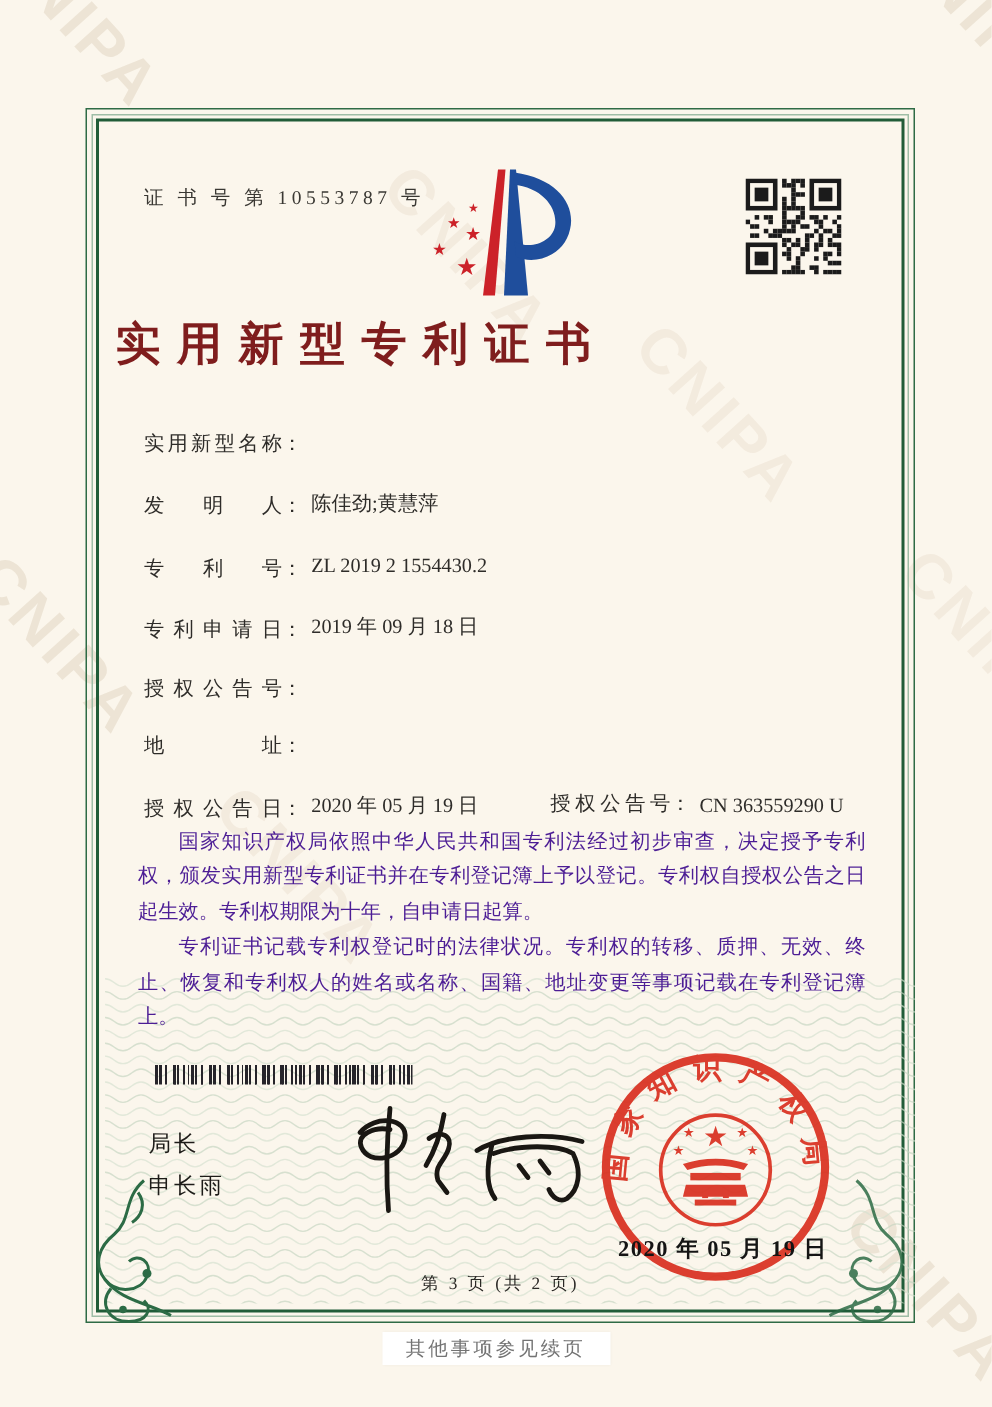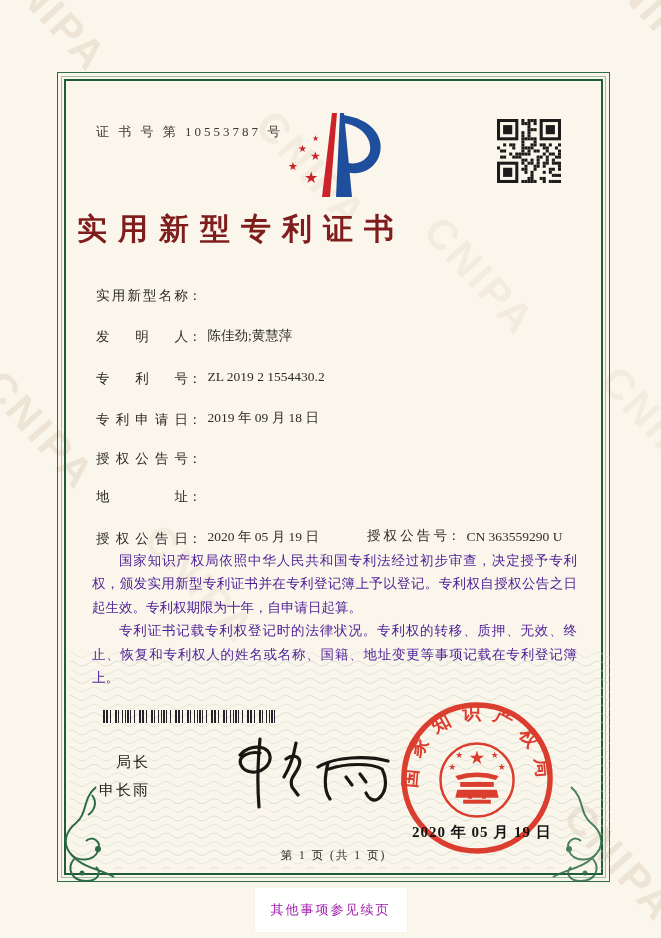--- a/index.html
+++ b/index.html
@@ -65,40 +65,40 @@
   .legal p{margin:0;text-indent:2em;}
   
   .waves{position:absolute;left:4px;right:4px;bottom:4px;height:222px;overflow:hidden;z-index:0;}
   .barcode{
     position:absolute;left:37px;top:629px;width:172px;height:13px;
     background:
       repeating-linear-gradient(90deg,#26242a 0 2px,transparent 2px 3px,#26242a 3px 4px,transparent 4px 7px,#26242a 7px 8px,transparent 8px 12px),
       repeating-linear-gradient(90deg,transparent 0 4px,#26242a 4px 5px,transparent 5px 9px);
   }
   .officer{position:absolute;left:33px;top:672px;font-size:15px;color:#1d1b18;
-    font-family:"Liberation Sans","DejaVu Sans",sans-serif;text-align:right;}
+    font-family:"Liberation Sans","DejaVu Sans",sans-serif;}
   .officer div{margin-bottom:9px;letter-spacing:2px;}
   .signature{position:absolute;left:160px;top:652px;z-index:4;}
   .seal{position:absolute;left:332px;top:618px;z-index:3;}
   .seal-date{
     position:absolute;left:346px;top:742px;z-index:4;
     font-size:15px;font-weight:bold;color:#141414;letter-spacing:1px;
   }
   .corner{position:absolute;z-index:5;}
   .corner.bl{left:-14px;bottom:-12px;}
   .corner.br{right:-14px;bottom:-12px;transform:scaleX(-1);}
   .page-info{
     position:absolute;left:0;right:0;bottom:10px;text-align:center;
     font-size:11.5px;letter-spacing:2px;color:#2b2926;
   }
   
   .cont-note{
     position:absolute;left:50%;top:888px;transform:translateX(-50%);
-    background:#ffffff;padding:13px 16px;font-size:13px;letter-spacing:2px;
-    color:#a21caf;z-index:2;box-shadow:0 0 2px rgba(0,0,0,0.05);
+    background:#ffffff;padding:2px 16px;font-size:13px;letter-spacing:2px;
+    color:#737373;z-index:2;box-shadow:0 0 2px rgba(0,0,0,0.05);
   }
 </style>
 </head>
 <body>
 
 <div class="wm" style="left:-20px;top:-12px;">CNIPA</div>
 <div class="wm" style="left:580px;top:-16px;">CNIPA</div>
 <div class="wm" style="left:-32px;top:406px;">CNIPA</div>
 <div class="wm faint" style="left:240px;top:146px;">CNIPA</div>
 <div class="wm faint" style="left:408px;top:252px;">CNIPA</div>
@@ -383,20 +383,20 @@
         <circle cx="30" cy="88" r="2.5" fill="#2c6b45" stroke="none"></circle>
         <path d="M40 10 C46 18 42 26 36 30"></path>
       </svg>
       <svg class="corner br" width="90" height="100" viewBox="0 0 90 100" fill="none" stroke="#2c6b45" stroke-width="2" opacity="0.85">
         <path d="M44 2 C30 14 36 28 24 38 C14 46 10 58 18 68 C26 78 42 76 46 66 C50 56 40 50 34 56"></path>
         <path d="M18 68 C28 82 48 84 62 92 M22 74 C14 84 20 96 34 96 C46 96 50 88 44 82"></path>
         <circle cx="46" cy="64" r="3" fill="#2c6b45" stroke="none"></circle>
         <circle cx="30" cy="88" r="2.5" fill="#2c6b45" stroke="none"></circle>
       </svg>
 
-      <div class="page-info">第 1 页 (共 1 页)</div>
+      <div class="page-info">第 3 页 (共 2 页)</div>
 
     </div>
   </div>
  </div>
 </div>
 
 <div class="cont-note">其他事项参见续页</div>
 
 </body></html>

